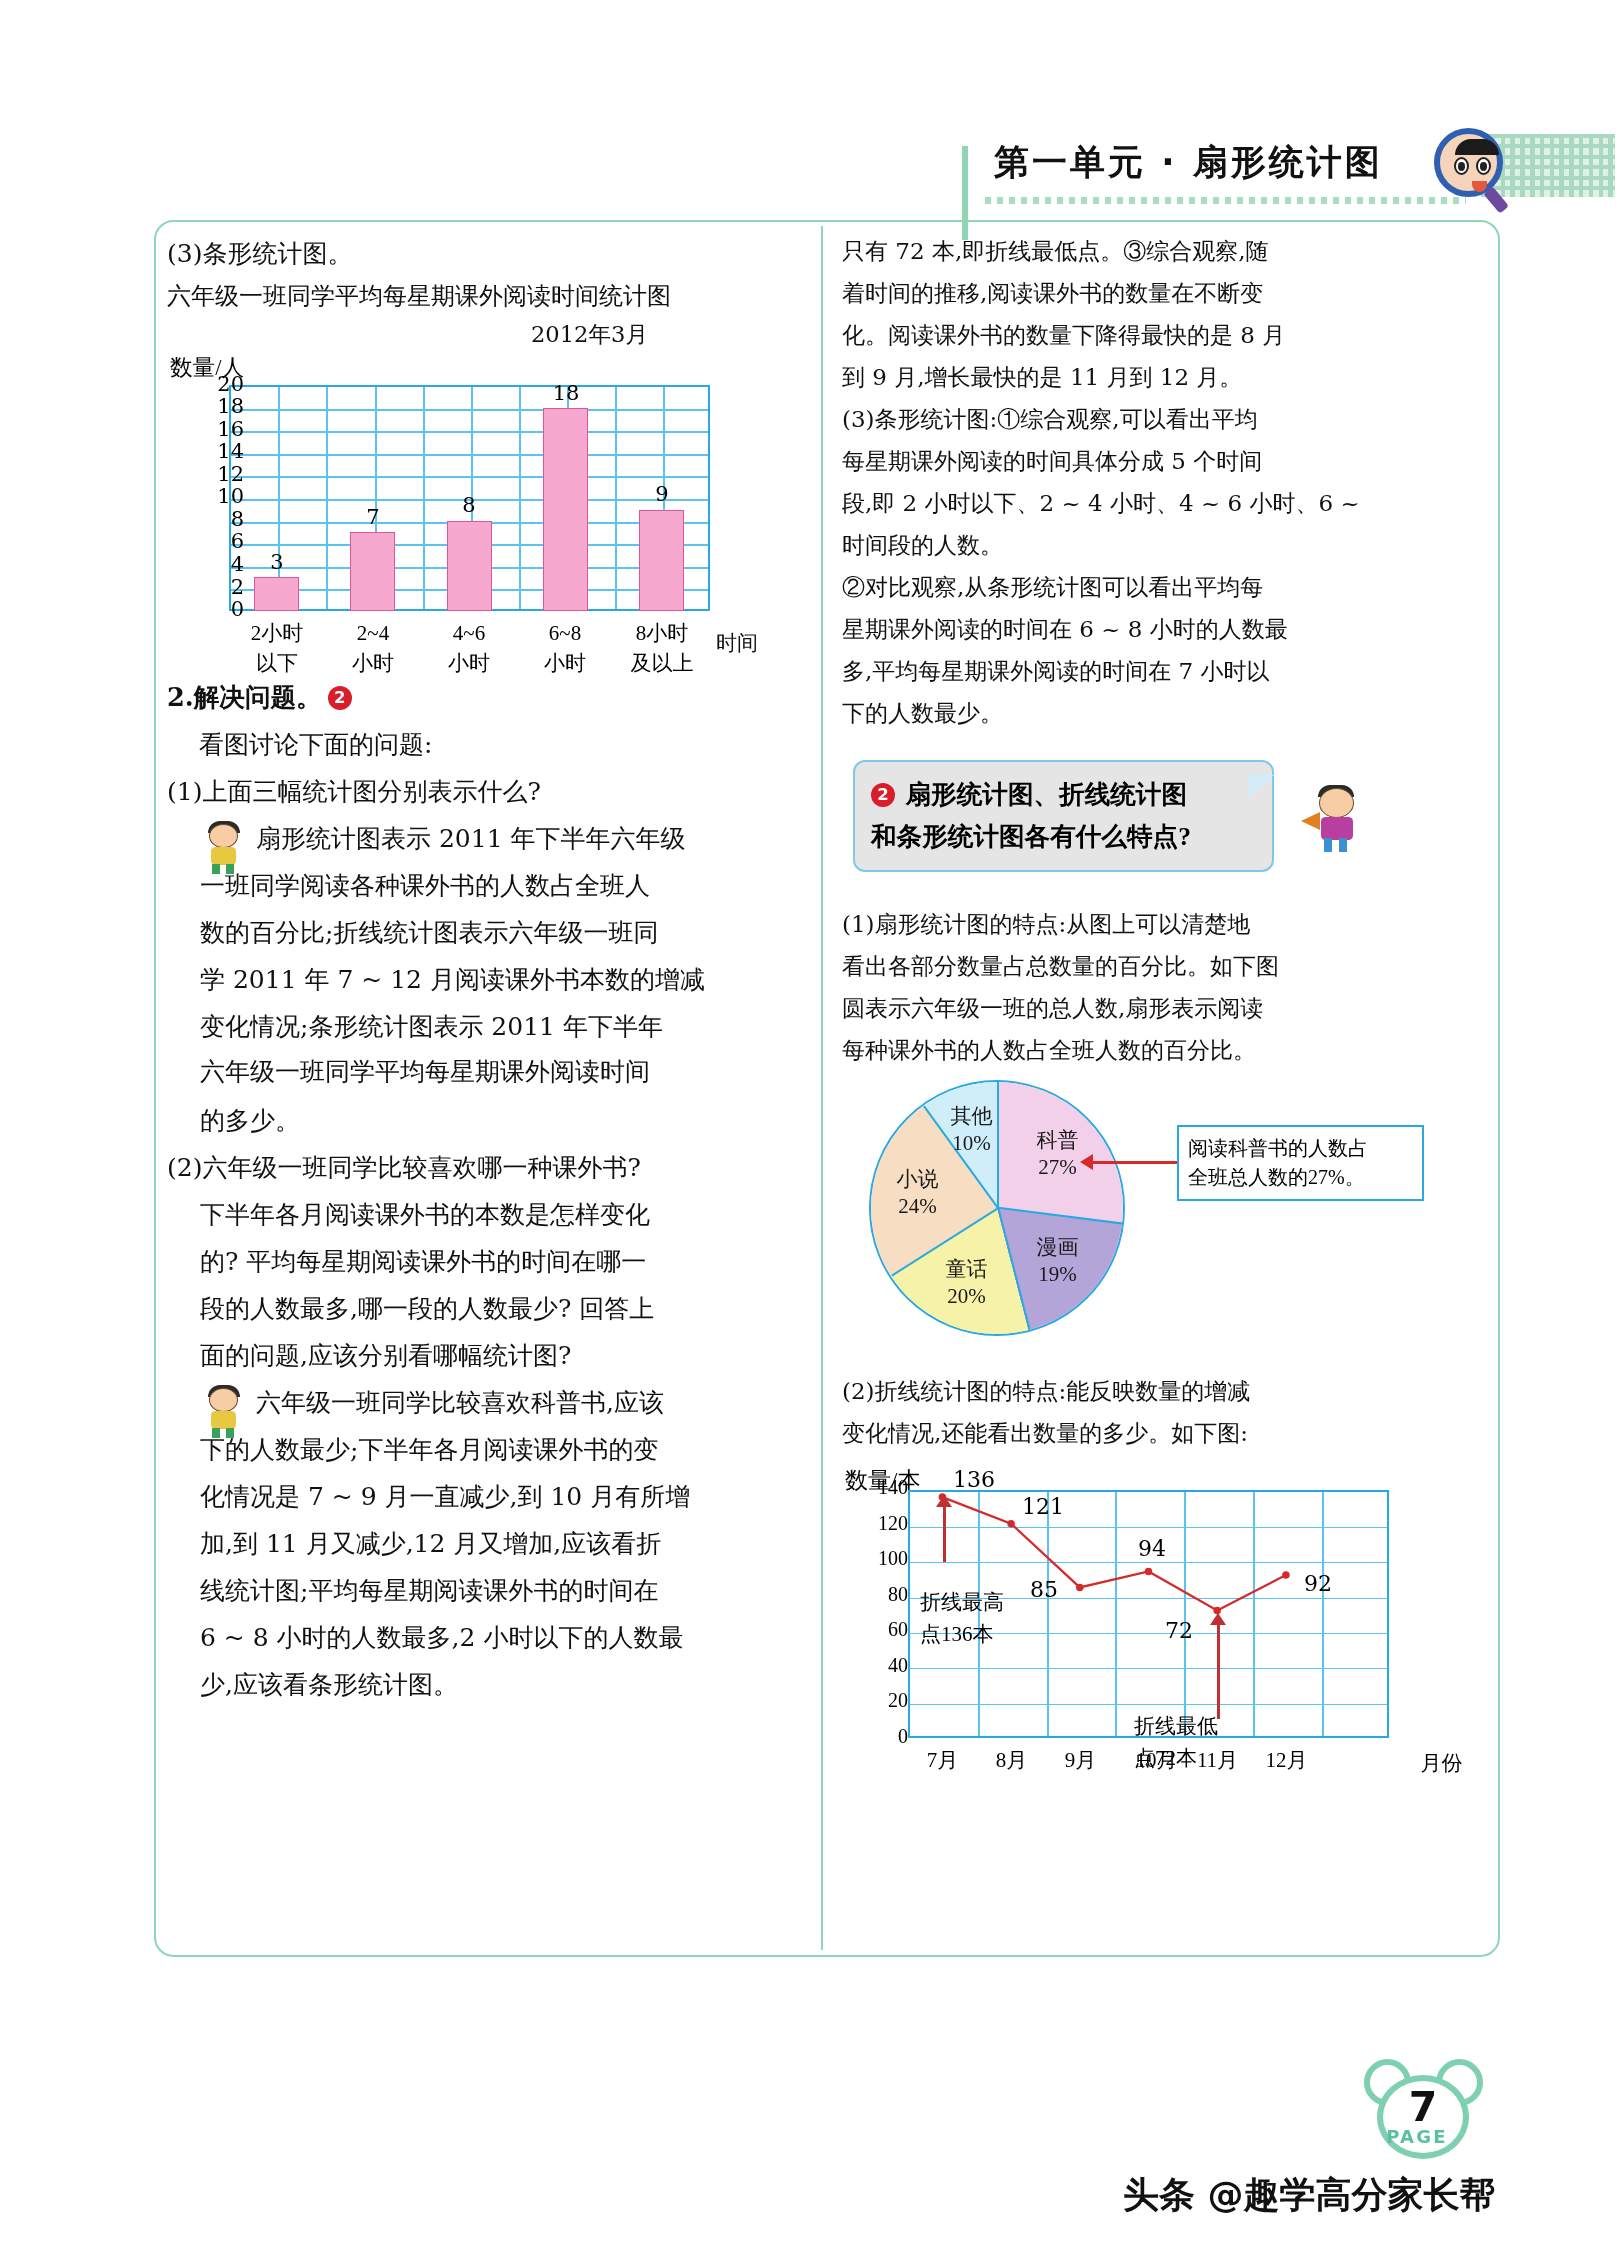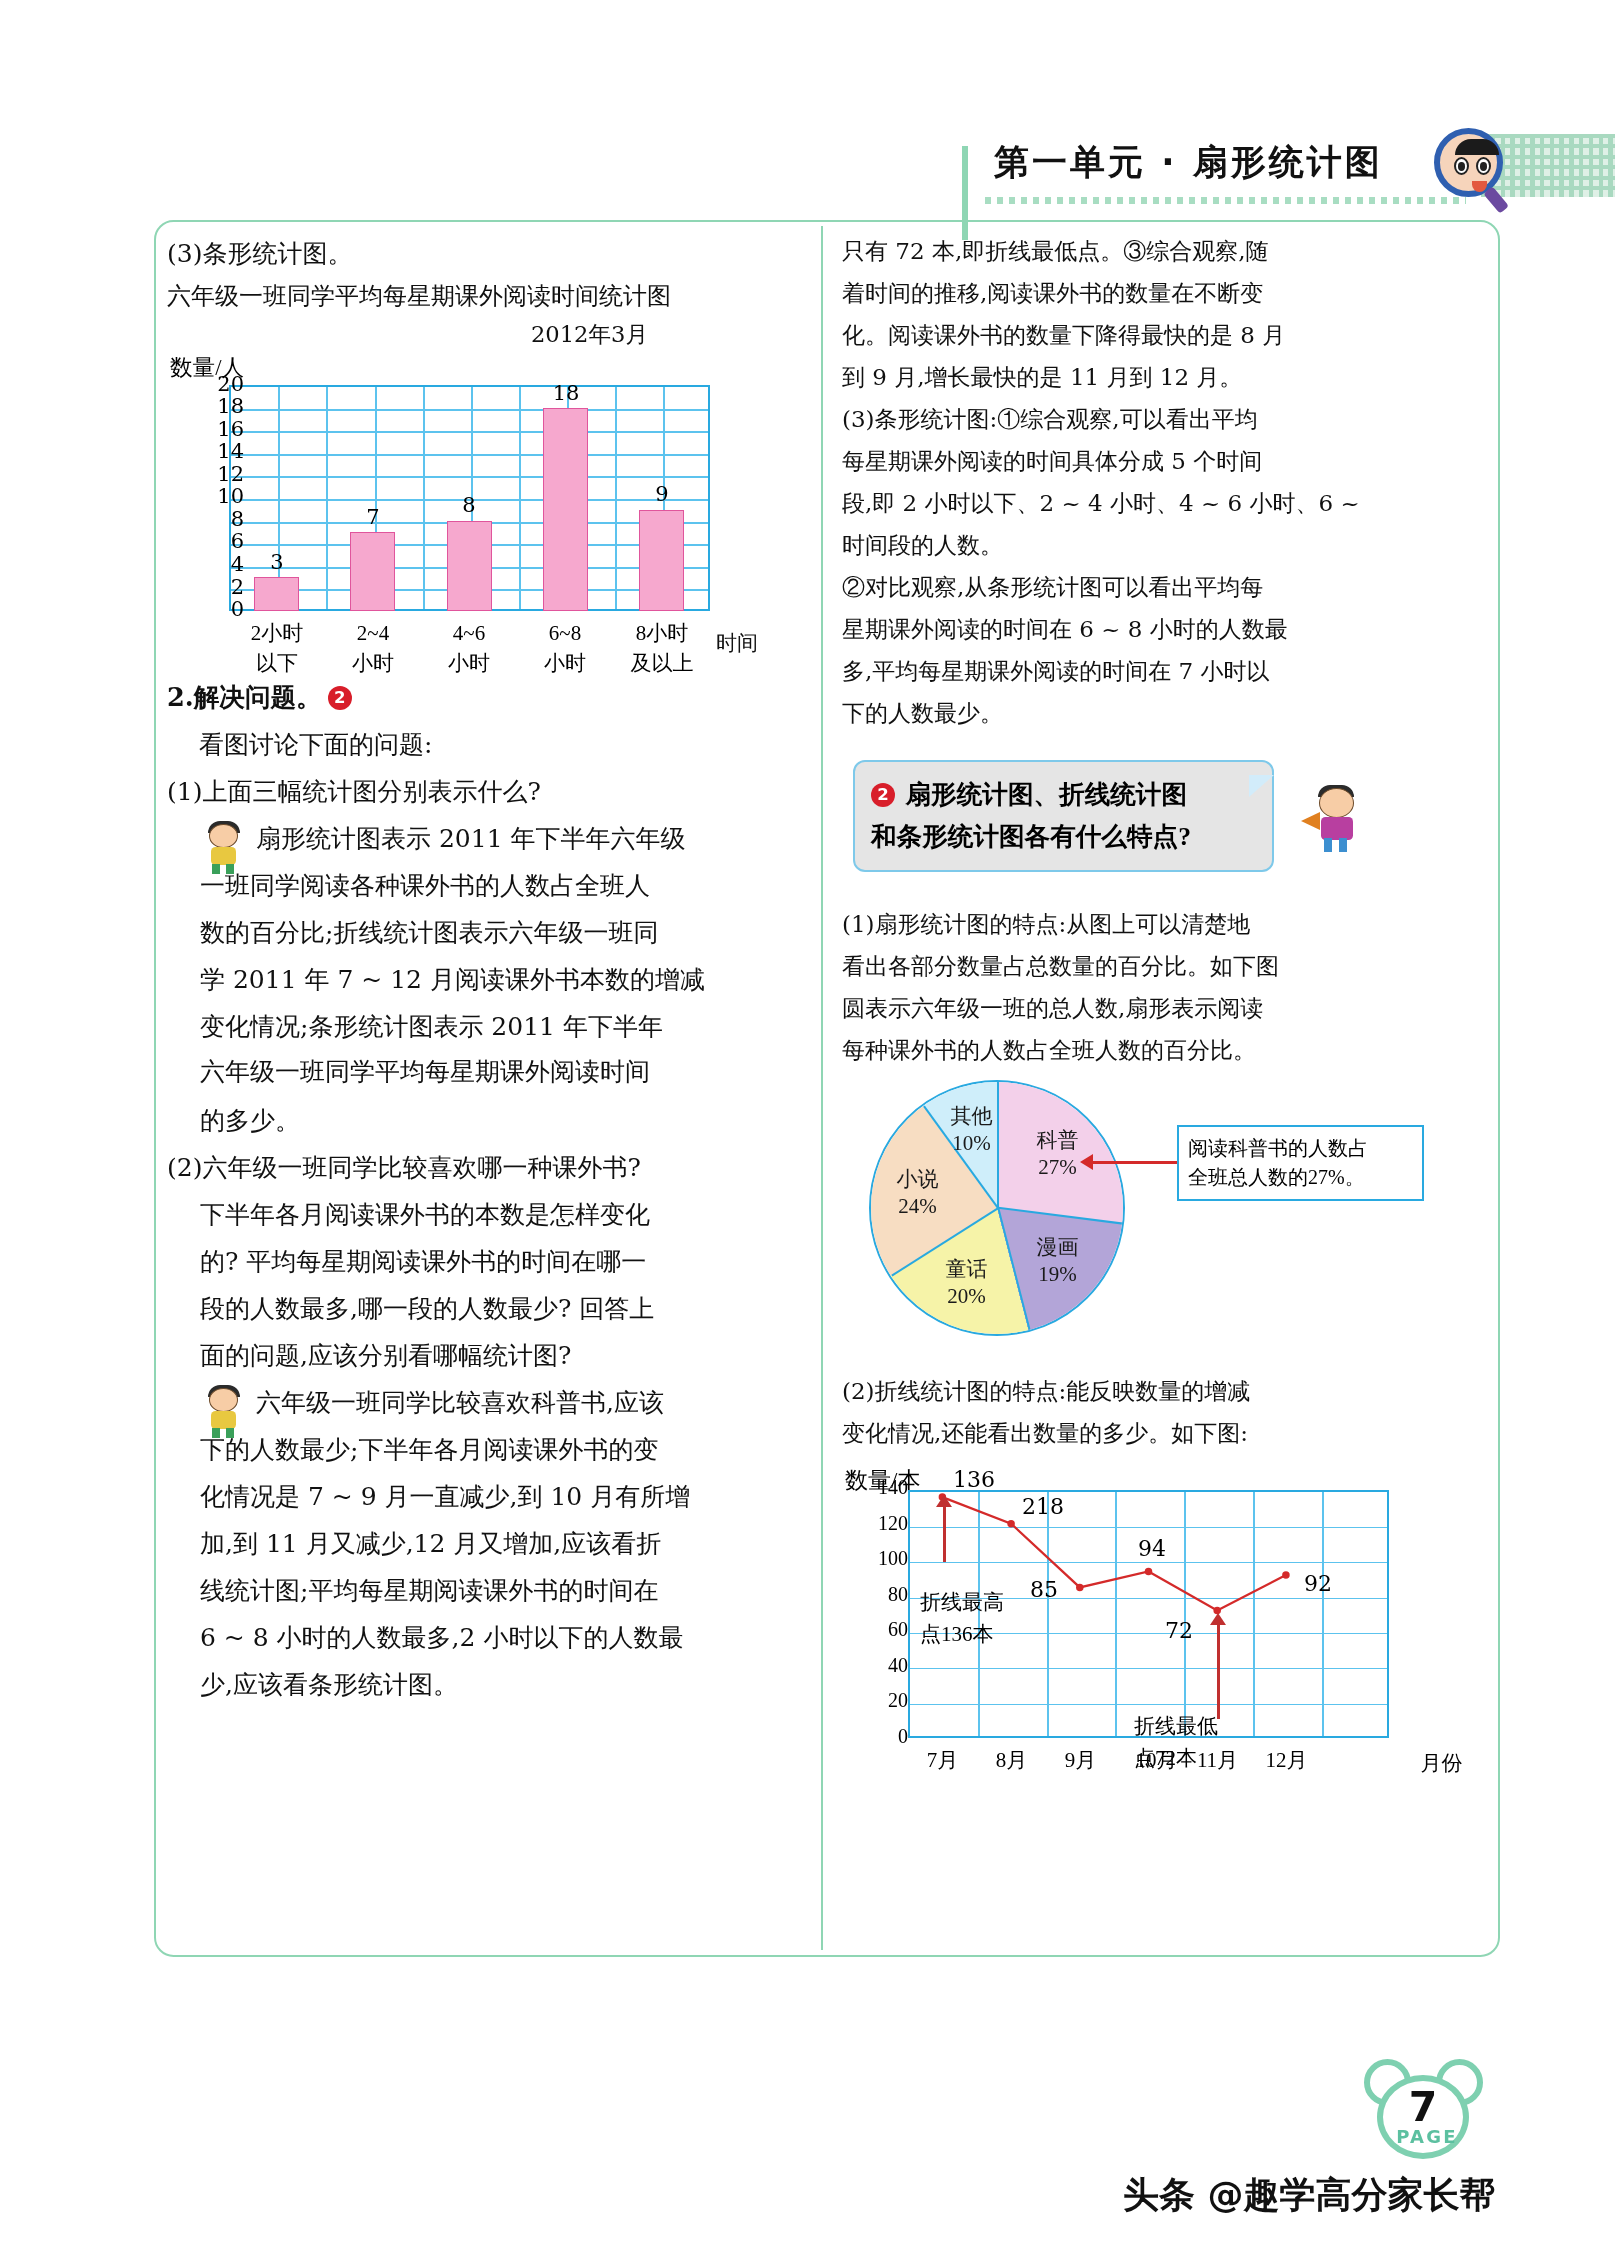--- a/index.html
+++ b/index.html
@@ -93,21 +93,21 @@
   .boy .bhair{position:absolute;left:7.5px;top:1.5px;width:32px;height:12px;background:#2b2b2b;border-radius:15px 15px 0 0;}
   .boy .bbody{position:absolute;left:10.5px;top:27px;width:25.6px;height:18px;background:#e8c840;border-radius:4.5px;}
   .boy .bleg{position:absolute;top:44px;width:8.3px;height:10.5px;background:#3aa05a;}
   
   #pagenum{position:absolute;left:1359px;top:2057px;width:128px;height:120px;}
   .bear-ear{position:absolute;width:47px;height:47px;border-radius:50%;background:#fff;border:6px solid #7ed0b0;box-sizing:border-box;}
   .bear-face{position:absolute;left:18px;top:18px;width:92px;height:84px;border-radius:50%;
      background:#fff;border:6px solid #7ed0b0;box-sizing:border-box;}
   #pg-num{position:absolute;left:18px;top:25.6px;width:92px;text-align:center;font-size:41px;font-weight:bold;
      color:#111;font-family:"DejaVu Sans",sans-serif;}
-  #pg-word{position:absolute;left:22px;top:69px;width:92px;text-align:center;font-size:18px;
+  #pg-word{position:absolute;left:12px;top:69px;width:92px;text-align:center;font-size:18px;
      letter-spacing:2.3px;color:#5cc0a0;font-weight:bold;font-family:"DejaVu Sans",sans-serif;}
   
   #watermark{position:absolute;left:1123px;top:2171px;font-size:36px;font-weight:bold;
      color:#111;white-space:nowrap;font-family:"DejaVu Sans","Liberation Sans",sans-serif;}
 </style>
 </head>
 <body>
 
 <div id="header">
   <div id="hdr-bars">
@@ -395,21 +395,21 @@
         <polyline points="45.714285714285715,9.428571428571445 137.14285714285714,44.78571428571428 228.57142857142858,129.64285714285717 320,108.42857142857144 411.42857142857144,160.2857142857143 502.8571428571429,113.14285714285714" fill="none" stroke="#d42a2a" stroke-width="3"></polyline>
         <circle cx="45.714285714285715" cy="9.428571428571445" r="5" fill="#d42a2a"></circle>
         <circle cx="137.14285714285714" cy="44.78571428571428" r="5" fill="#d42a2a"></circle>
         <circle cx="228.57142857142858" cy="129.64285714285717" r="5" fill="#d42a2a"></circle>
         <circle cx="320" cy="108.42857142857144" r="5" fill="#d42a2a"></circle>
         <circle cx="411.42857142857144" cy="160.2857142857143" r="5" fill="#d42a2a"></circle>
         <circle cx="502.8571428571429" cy="113.14285714285714" r="5" fill="#d42a2a"></circle>
       </svg>
     <div id="lc-vals">
         <div class="lcval" style="left: 111px; top: 10px;">136</div>
-        <div class="lcval" style="left: 180px; top: 37px;">218</div>
+        <div class="lcval" style="left: 180px; top: 37px;">121</div>
         <div class="lcval" style="left: 188px; top: 120px;">85</div>
         <div class="lcval" style="left: 296px; top: 79px;">94</div>
         <div class="lcval" style="left: 323px; top: 161px;">72</div>
         <div class="lcval" style="left: 462px; top: 114px;">92</div>
       </div>
     <div id="lc-notes">
         <div class="lcnote" style="left: 78px; top: 129px;">
           <div>折线最高</div>
           <div>点136本</div>
         </div>

